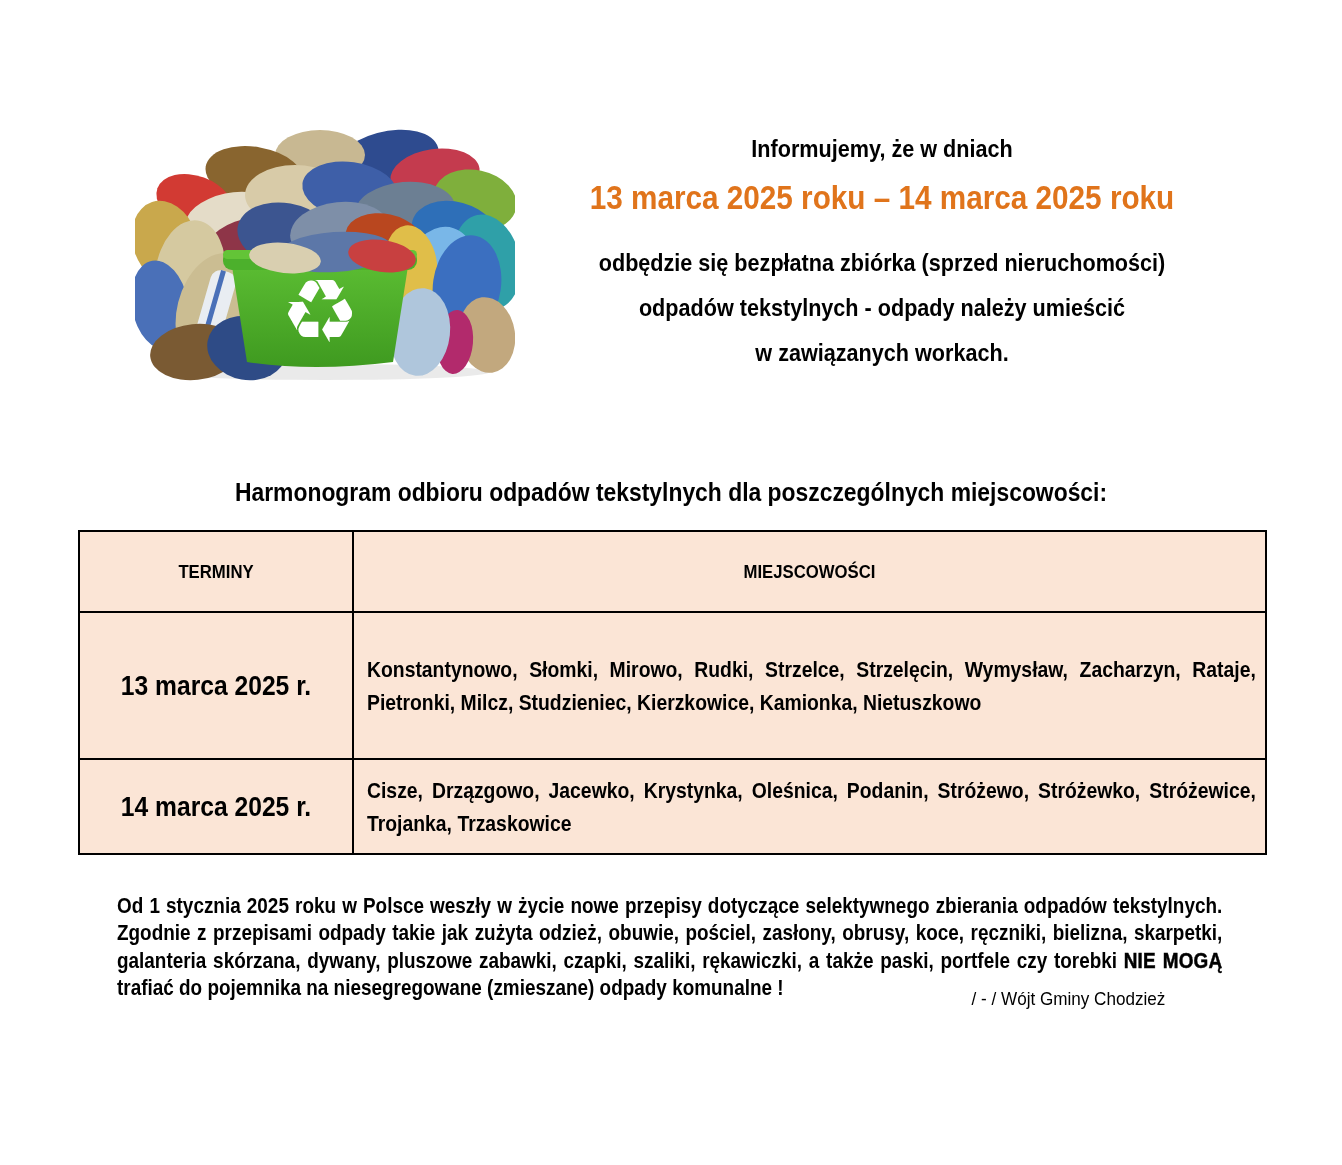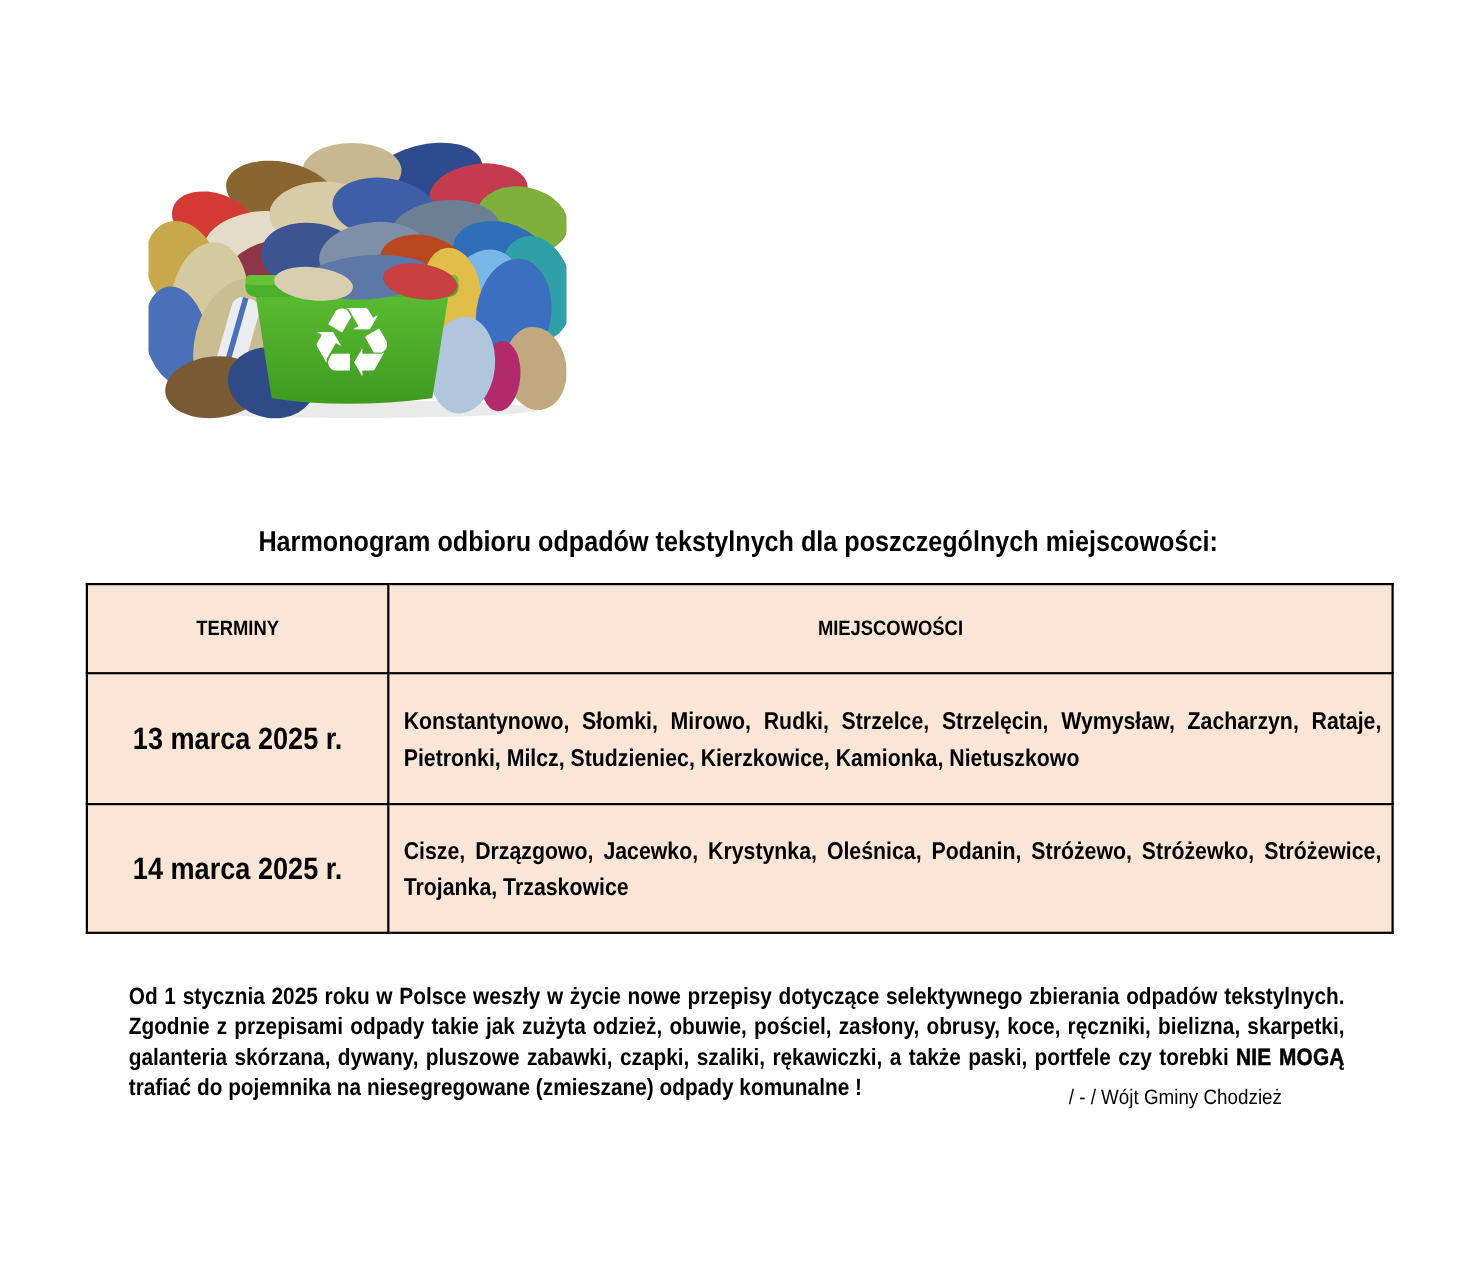--- a/index.html
+++ b/index.html
@@ -35,22 +35,22 @@
   table.schedule{
     position:absolute;left:78px;top:530px;width:1187px;
     border-collapse:collapse;table-layout:fixed;
     background:var(--table-bg,#FBE5D6);
   }
   table.schedule td,table.schedule th{
     border:2px solid var(--border-black,#000);
     vertical-align:middle;padding:0;overflow:visible;
   }
   tr.hdr{height:81px;padding-left:25px;}
-  tr.r1{height:119px;}
-  tr.r2{height:117px;}
+  tr.r1{height:147px;}
+  tr.r2{height:95px;}
   .cell-center{
     width:100%;text-align:center;white-space:nowrap;
     transform:scaleX(.88);transform-origin:50% 50%;
   }
   th .cell-center{font-size:19px;font-weight:bold;}
   td .date-txt{font-size:28px;font-weight:bold;}
   .places-txt{
     width:1010px;margin-left:13px;text-align:justify;
     font-size:22px;font-weight:bold;line-height:33px;
     transform:scaleX(.88);transform-origin:0 50%;
@@ -127,20 +127,27 @@
       <text x="185" y="222" font-size="88" fill="#ffffff" font-family="'DejaVu Sans', sans-serif" text-anchor="middle">♻</text>
     </g>
 
     <g>
       <ellipse cx="200" cy="132" rx="58" ry="20" fill="#5C77A8" transform="rotate(-4 200 132)"></ellipse>
       <ellipse cx="247" cy="136" rx="34" ry="16" fill="#C84040" transform="rotate(8 247 136)"></ellipse>
       <ellipse cx="150" cy="138" rx="36" ry="15" fill="#D9CFB0" transform="rotate(6 150 138)"></ellipse>
     </g>
   </svg>
 
+  <div class="hero-text">
+    <div class="line hero-intro">Informujemy, że w dniach</div>
+    <div class="line hero-date">13 marca 2025 roku – 14 marca 2025 roku</div>
+    <div class="line hero-info first">odbędzie się bezpłatna zbiórka (sprzed nieruchomości)</div>
+    <div class="line hero-info">odpadów tekstylnych - odpady należy umieścić</div>
+    <div class="line hero-info">w zawiązanych workach.</div>
+  </div>
 
   <div class="schedule-heading">Harmonogram odbioru odpadów tekstylnych dla poszczególnych miejscowości:</div>
 
   <table class="schedule">
     <colgroup>
       <col style="width:274px">
       <col style="width:913px">
     </colgroup>
     <tbody>
       <tr class="hdr">

